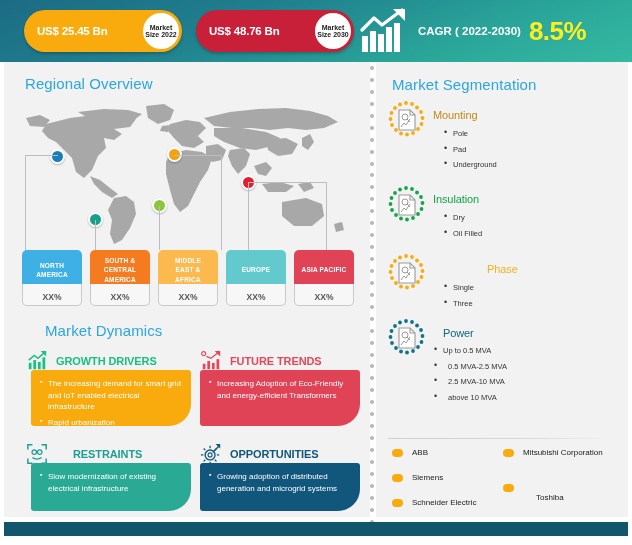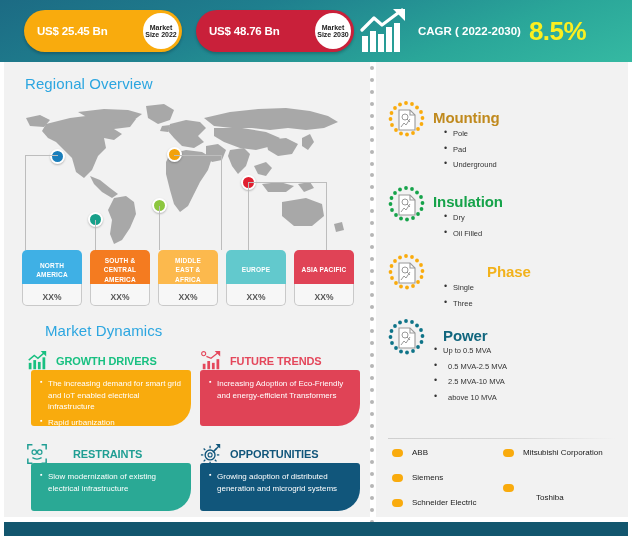--- a/index.html
+++ b/index.html
@@ -198,22 +198,22 @@
   }
 
   
   .seg-row { position: absolute; }
   .seg-icon-wrap {
     position: absolute; left: 0; top: 0;
     width: 40px; height: 40px;
   }
   .seg-title {
     position: absolute;
-    font-size: 15px;
-    font-weight: bold;
+    font-size: 11px;
+    font-weight: normal;
     letter-spacing: -0.1px;
   }
   .seg-list { position: absolute; list-style: none; }
   .seg-list li {
     font-size: 7.5px;
     color: #333333;
     line-height: 1;
     margin-bottom: 8px;
     position: relative;
     padding-left: 9px;
@@ -515,20 +515,21 @@
       <i></i>
       <i></i>
       <i></i>
       <i></i>
       <i></i>
       <i></i>
       <i></i>
       <i></i>
   </div>
 
+  <div class="section-title" id="title-segmentation">Market Segmentation</div>
 
   <div class="seg-row" style="left:386px; top:100px;">
     <div class="seg-icon-wrap">
       <svg viewBox="0 0 40 40" width="40" height="40">
         <g fill="#f9ab0d">
           <circle cx="20" cy="3" r="1.9"></circle>
             <circle cx="26" cy="4" r="1.9"></circle>
           <circle cx="31" cy="7.5" r="1.9"></circle>
             <circle cx="35" cy="12" r="1.9"></circle>
           <circle cx="36.5" cy="18" r="1.9"></circle>

